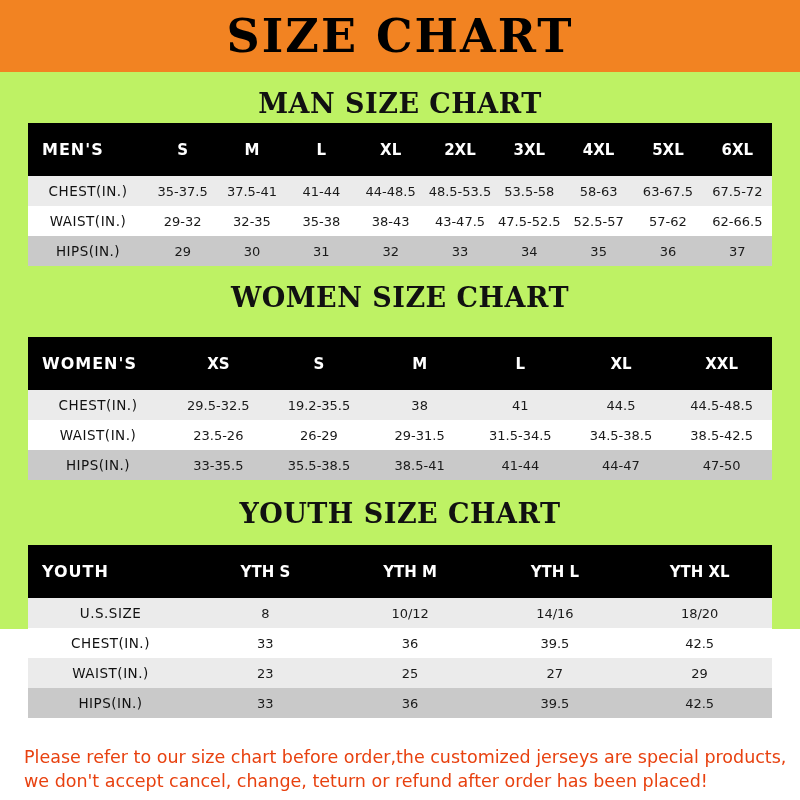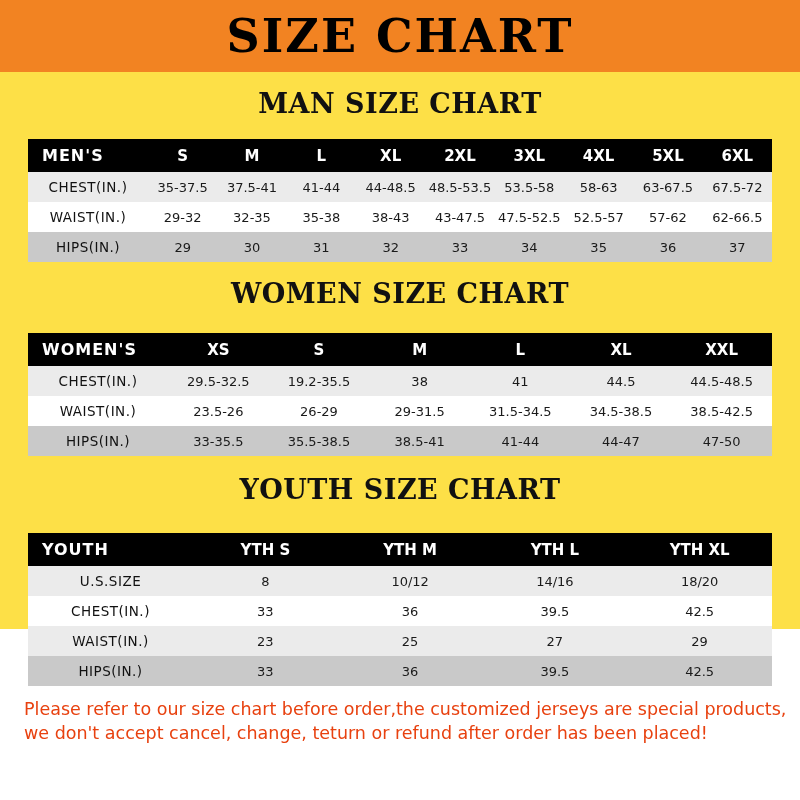--- a/index.html
+++ b/index.html
@@ -10,21 +10,21 @@
     width: 800px;
     height: 800px;
     background: #ffffff;
     font-family: "DejaVu Sans", sans-serif;
     overflow: hidden;
   }
   .page {
     position: relative;
     width: 800px;
     height: 629px;
-    background: #fde047;
+    background: #bef264;
     box-sizing: border-box;
   }
   .header-band {
     background: #f28322;
     height: 72px;
     display: flex;
     align-items: center;
     justify-content: center;
   }
   .header-title {
@@ -39,42 +39,42 @@
     padding: 0 28px;
   }
   .section-title {
     text-align: center;
     font-family: "DejaVu Serif", serif;
     font-weight: bold;
     font-size: 27px;
     color: #111111;
     letter-spacing: 0.5px;
   }
-  .man-title { margin: 16px 0 20px; }
+  .man-title { margin: 16px 0 4px; }
   .women-title { margin: 16px 0 24px; }
-  .youth-title { margin: 18px 0 28px; }
+  .youth-title { margin: 18px 0 16px; }
 
   table.size-table {
     width: 100%;
     border-collapse: collapse;
     table-layout: fixed;
   }
   table.size-table th,
   table.size-table td {
     text-align: center;
     font-family: "DejaVu Sans", sans-serif;
   }
   
   table.size-table thead tr {
     background: #000000;
   }
   table.size-table thead th {
     color: #ffffff;
     font-weight: bold;
-    padding: 7px 2px;
+    padding: 17px 2px;
     font-size: 15px;
   }
   table.size-table thead th.row-label {
     text-align: left;
     padding-left: 14px;
     letter-spacing: 1px;
     font-size: 16px;
   }
   table.size-table tbody td {
     padding: 7px 2px;
@@ -99,21 +99,21 @@
   .women-table col.c-label { width: 140px; }
   .women-table thead th { font-size: 17px; }
   .women-table tbody td { font-size: 14px; }
 
   
   .youth-table col.c-label { width: 165px; }
   .youth-table thead th { font-size: 16px; }
   .youth-table tbody td { font-size: 14px; }
 
   .footer-note {
-    margin-top: 12px;
+    margin-top: 28px;
     padding: 0 24px;
     color: #e8410f;
     font-size: 17.5px;
     line-height: 1.35;
     font-family: "DejaVu Sans", sans-serif;
   }
   .footer-note div { white-space: nowrap; }
 </style>
 </head>
 <body>

